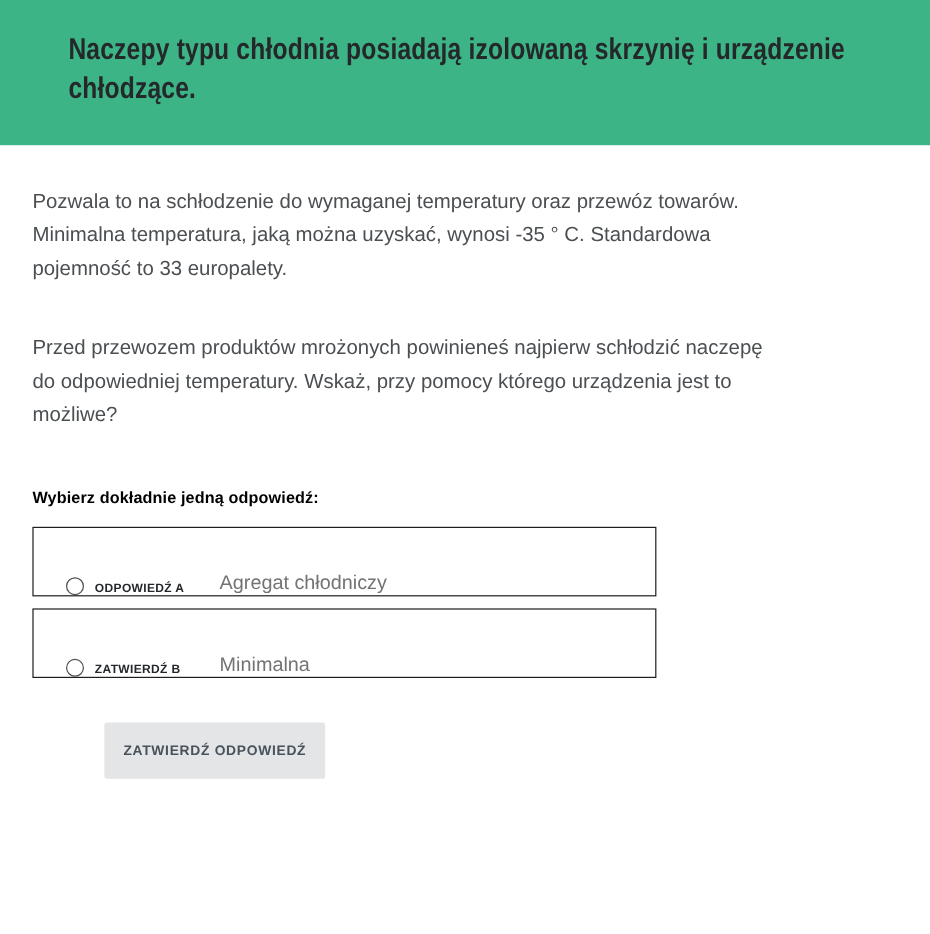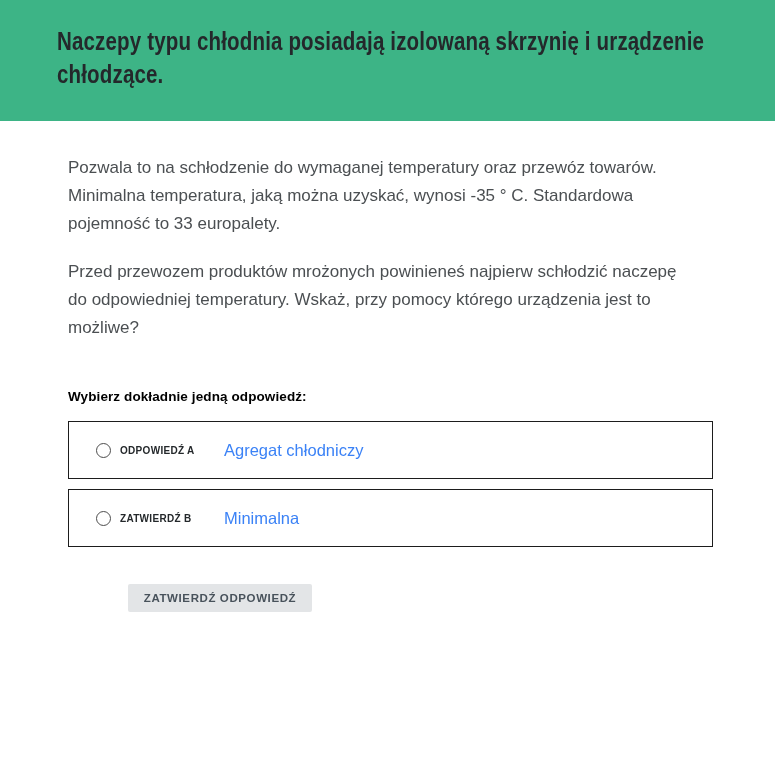--- a/index.html
+++ b/index.html
@@ -26,50 +26,50 @@
     transform-origin: left top;
     font-weight: 700;
     font-size: 25px;
     line-height: 33px;
     letter-spacing: 0.2px;
     color: #24282b;
   }
 
   
   .content {
-    padding-left: 68px;
+    padding-left: 27px;
     padding-right: 70px;
   }
   .paragraph {
     max-width: 622px;
     font-size: 17px;
     line-height: 28px;
     color: #4b4f52;
   }
   .paragraph.first { margin-top: 33px; }
-  .paragraph.second { margin-top: 20px; }
+  .paragraph.second { margin-top: 38px; }
 
   .prompt-label {
     margin-top: 47px;
     font-size: 13.5px;
     font-weight: 700;
     letter-spacing: 0.1px;
     color: #000000;
   }
 
   
   .answers { margin-top: 17px; }
   .answer-box {
-    width: 645px;
+    width: 520px;
     height: 58px;
     border: 1.5px solid #1d1d1d;
     background: #ffffff;
     margin-bottom: 10px;
     display: flex;
-    align-items: center;
+    align-items: flex-end;
     padding-left: 27px;
     cursor: pointer;
   }
   .radio {
     width: 15px;
     height: 15px;
     border: 1.7px solid #4d4d4d;
     border-radius: 50%;
     background: #ffffff;
     flex: 0 0 auto;
@@ -79,30 +79,30 @@
     width: 104px;
     flex: 0 0 auto;
     font-size: 10px;
     font-weight: 700;
     letter-spacing: 0.3px;
     color: #24282b;
     white-space: nowrap;
   }
   .answer-text {
     font-size: 16.5px;
-    color: #3b82f6;
+    color: #737373;
     white-space: nowrap;
   }
 
   
   .submit-button {
     display: block;
     margin: 37px 0 0 60px;
     width: 184px;
-    height: 28px;
+    height: 47px;
     background: #e3e5e7;
     border: none;
     border-radius: 2px;
     font-family: "Liberation Sans", "DejaVu Sans", sans-serif;
     font-size: 11.5px;
     font-weight: 700;
     letter-spacing: 0.6px;
     color: #48525b;
     cursor: pointer;
   }

